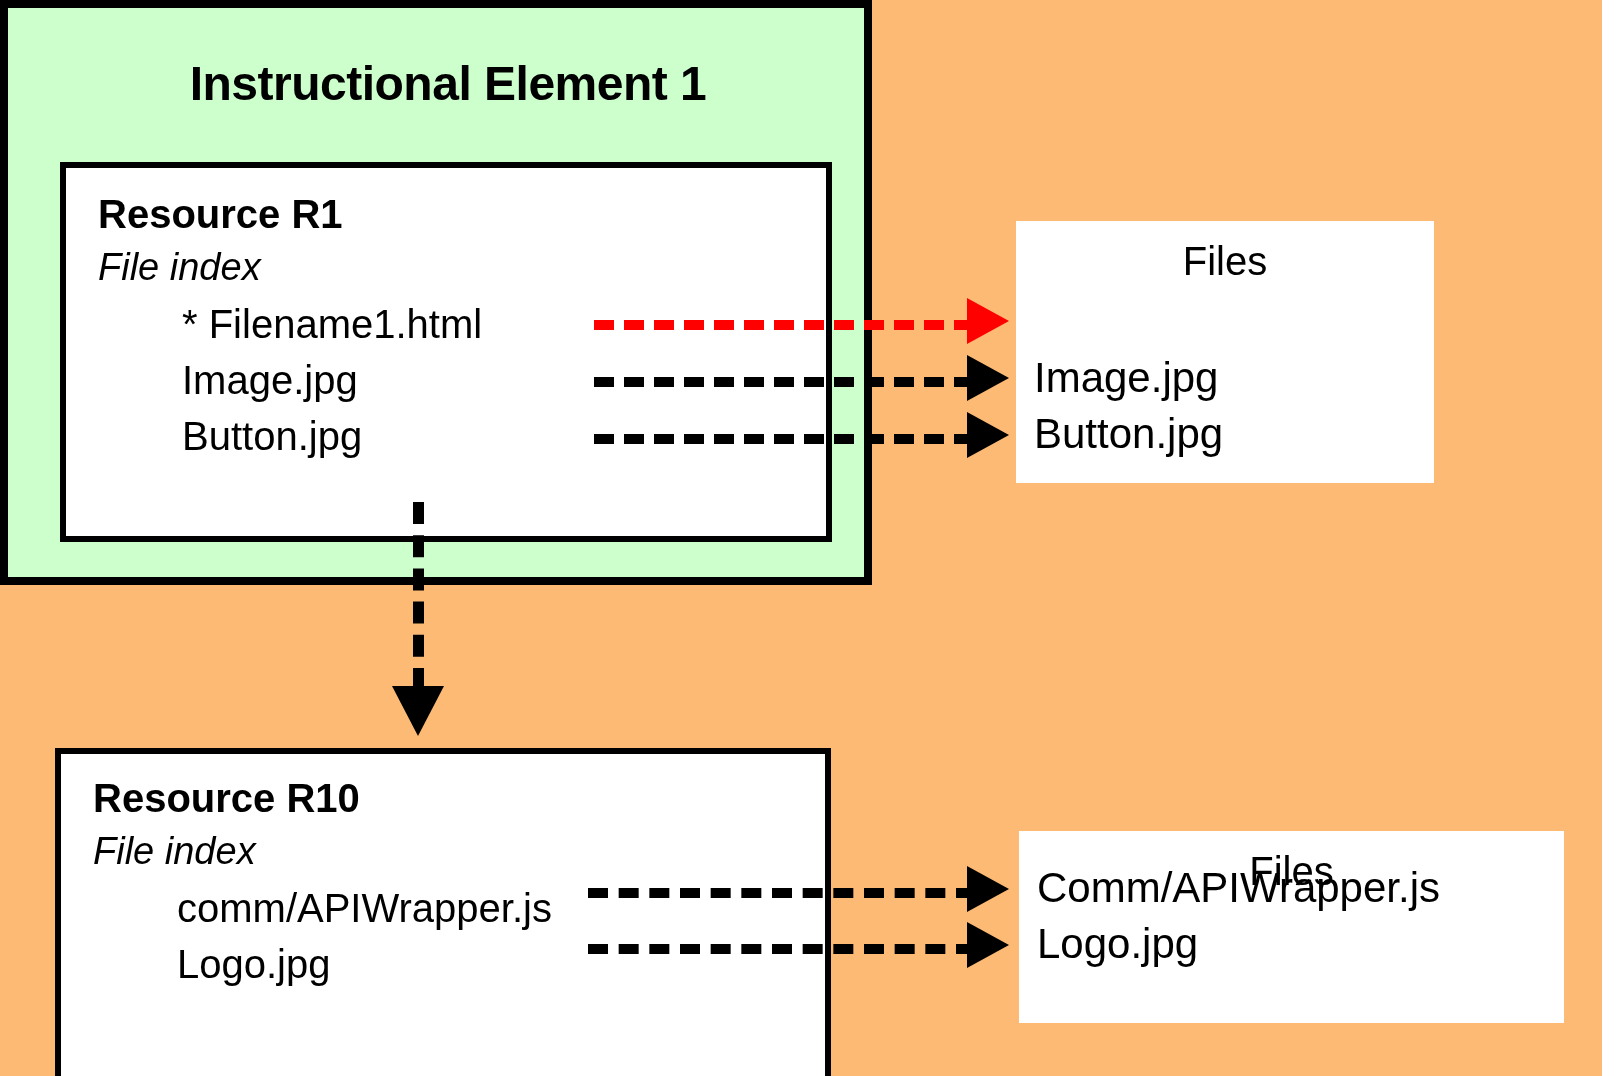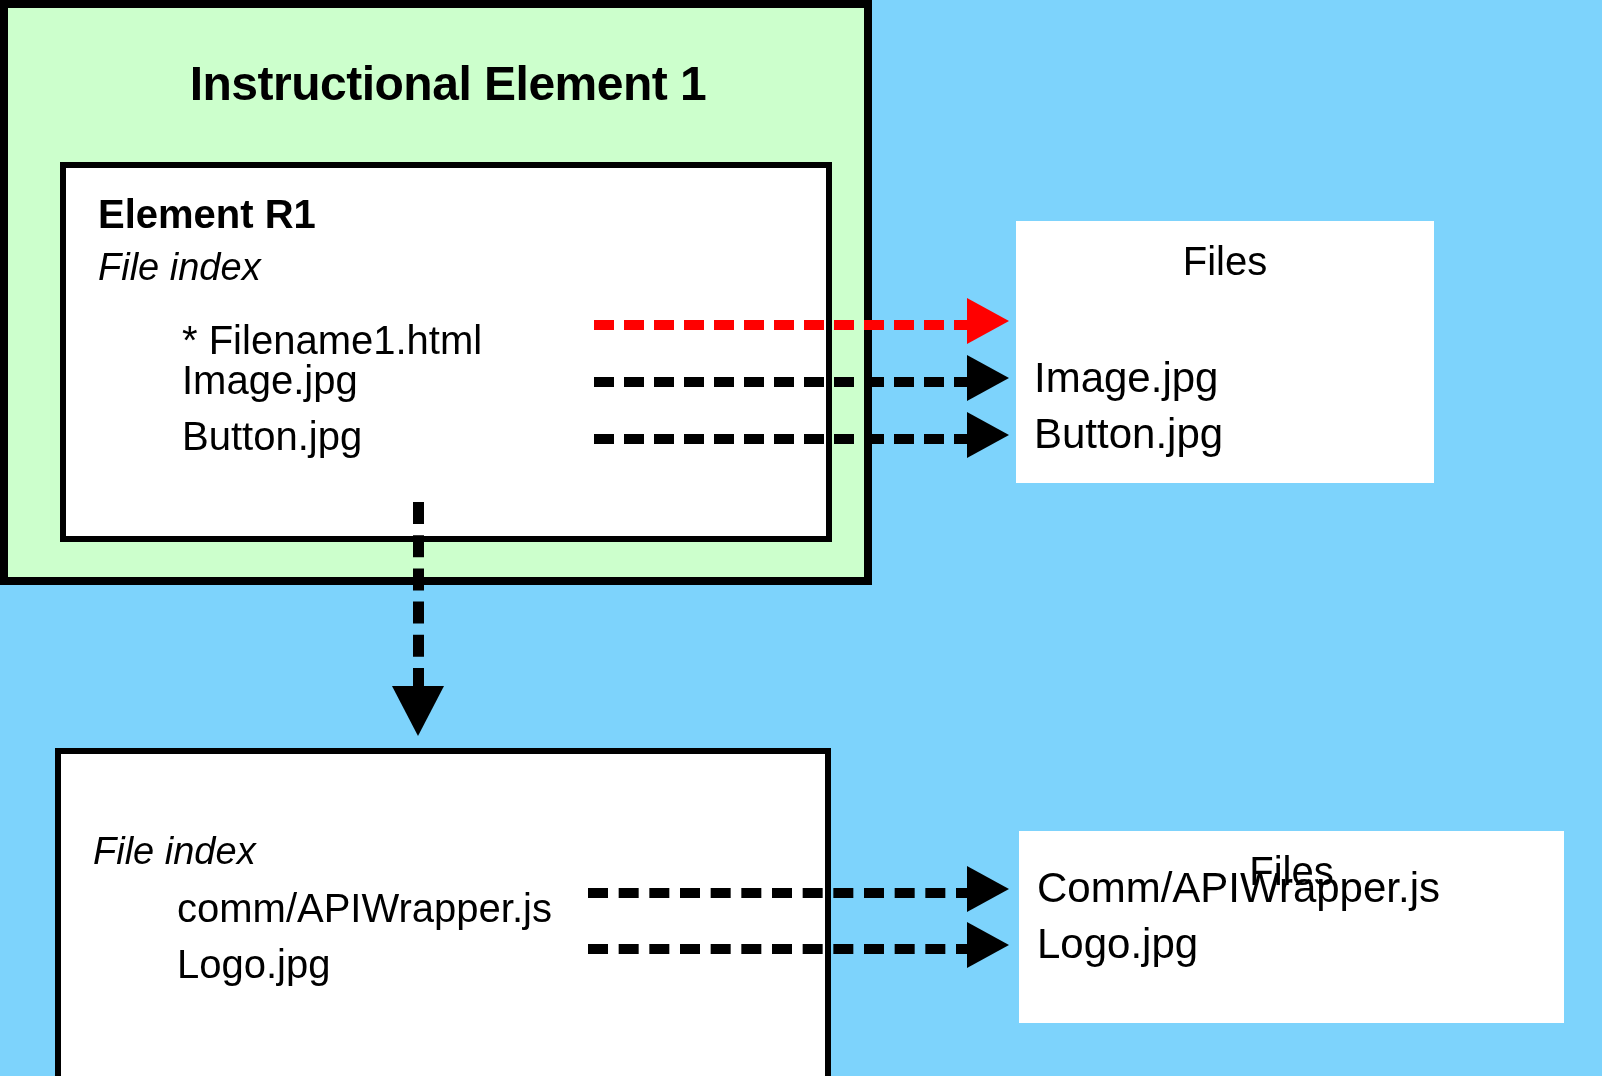--- a/index.html
+++ b/index.html
@@ -4,21 +4,21 @@
 <style>
   html, body {
     margin: 0;
     padding: 0;
     background: #ffffff;
   }
   #canvas {
     position: relative;
     width: 1602px;
     height: 1076px;
-    background: #7dd3fc;
+    background: #fdba74;
     overflow: hidden;
     font-family: "Liberation Sans", sans-serif;
     color: #000000;
   }
 
   
   #ie-box {
     position: absolute;
     left: 0px;
     top: 0px;
@@ -71,21 +71,21 @@
     font-style: italic;
     line-height: 46px;
     white-space: nowrap;
   }
   .r1-entry {
     position: absolute;
     font-size: 40px;
     line-height: 48px;
     white-space: nowrap;
   }
-  #r1-entry-0 { left: 116px; top: 148px; }
+  #r1-entry-0 { left: 116px; top: 132px; }
   #r1-entry-1 { left: 116px; top: 188px; }
   #r1-entry-2 { left: 116px; top: 244px; }
   #r1-dep     { left: 32px;  top: 300px; }
 
   
   #r10-box {
     position: absolute;
     left: 55px;
     top: 748px;
     width: 776px;
@@ -207,29 +207,30 @@
 </style>
 </head>
 <body>
 
 <div id="canvas">
 
   <div id="ie-box">
     <div id="ie-title">Instructional Element 1</div>
 
     <div id="r1-box">
-      <div id="r1-title">Element R1</div>
+      <div id="r1-title">Resource R1</div>
       <div id="r1-subtitle">File index</div>
       <div class="r1-entry" id="r1-entry-0">* Filename1.html</div>
       <div class="r1-entry" id="r1-entry-1">Image.jpg</div>
       <div class="r1-entry" id="r1-entry-2">Button.jpg</div>
     </div>
   </div>
 
   <div id="r10-box">
+    <div id="r10-title">Resource R10</div>
     <div id="r10-subtitle">File index</div>
     <div class="r10-entry" id="r10-entry-0">comm/APIWrapper.js</div>
     <div class="r10-entry" id="r10-entry-1">Logo.jpg</div>
   </div>
 
   <div class="files-box" id="files-top">
     <div class="files-heading">Files</div>
     <div class="files-entry e1">Image.jpg</div>
     <div class="files-entry e2">Button.jpg</div>
   </div>

